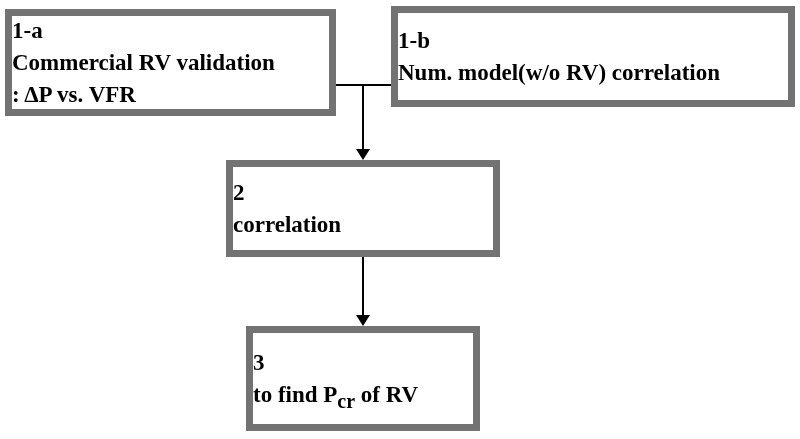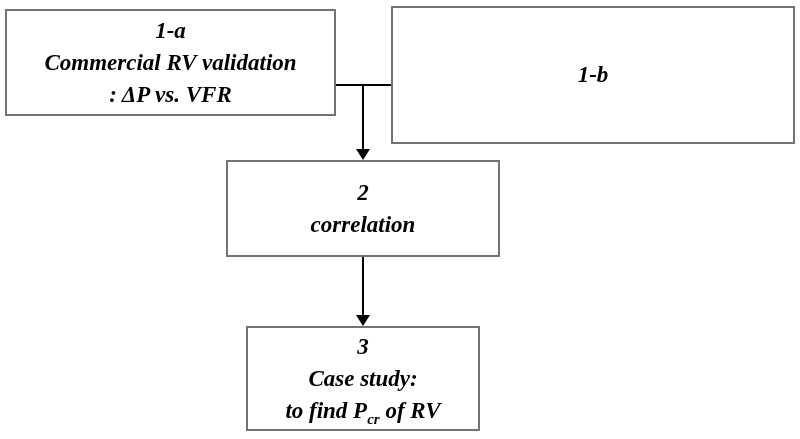--- a/index.html
+++ b/index.html
@@ -12,34 +12,33 @@
     width: 800px;
     height: 439px;
     background: #ffffff;
     font-family: "Liberation Serif", serif;
     color: #000000;
     overflow: hidden;
   }
   .box {
     position: absolute;
     box-sizing: border-box;
-    border: 2px solid #737373;
+    border: 7px solid #737373;
     background: #ffffff;
     display: flex;
     flex-direction: column;
     justify-content: center;
-    align-items: center;
+    align-items: flex-start;
     text-align: center;
     font-weight: bold;
     font-size: 23px;
     line-height: 32px;
-    font-style: italic;
   }
   .box-1a { left: 5px;   top: 9px;   width: 331px; height: 107px; }
-  .box-1b { left: 391px; top: 6px;   width: 404px; height: 138px; }
+  .box-1b { left: 391px; top: 6px;   width: 404px; height: 101px; }
   .box-2  { left: 226px; top: 160px; width: 274px; height: 97px;  }
   .box-3  { left: 246px; top: 326px; width: 234px; height: 105px; }
 
   .hline {
     position: absolute;
     height: 2px;
     background: #000000;
   }
   .vline {
     position: absolute;
@@ -55,51 +54,51 @@
     width: 0;
     height: 0;
     border-left: 7px solid transparent;
     border-right: 7px solid transparent;
     border-top: 11px solid #000000;
   }
   .arrowhead-1 { left: 356px; top: 149px; }
   .arrowhead-2 { left: 356px; top: 315px; }
 
   .sub {
-    font-size: 15px;
+    font-size: 20px;
     line-height: 0;
   }
 </style>
 </head>
 <body>
 
 <div class="canvas">
 
   <div class="box box-1a">
     <div>1-a</div>
     <div>Commercial RV validation</div>
     <div>: ΔP vs. VFR</div>
   </div>
 
   <div class="box box-1b">
     <div>1-b</div>
+    <div>Num. model(w/o RV) correlation</div>
   </div>
 
   <div class="hline hline-junction"></div>
 
   <div class="vline vline-1"></div>
   <div class="arrowhead arrowhead-1"></div>
 
   <div class="box box-2">
     <div>2</div>
     <div>correlation</div>
   </div>
 
   <div class="vline vline-2"></div>
   <div class="arrowhead arrowhead-2"></div>
 
   <div class="box box-3">
     <div>3</div>
-    <div>Case study:</div>
     <div><span>to find P</span><sub class="sub">cr</sub><span> of RV</span></div>
   </div>
 
 </div>
 
 </body></html>

